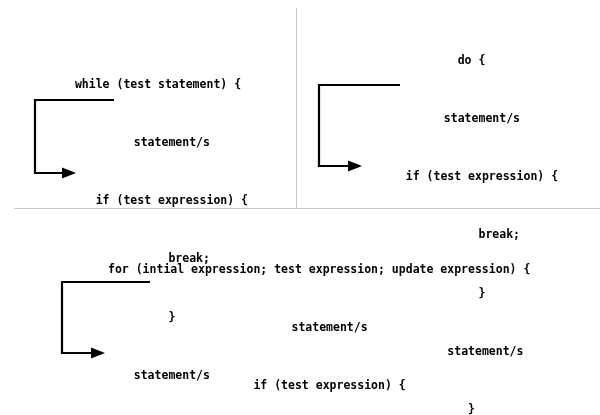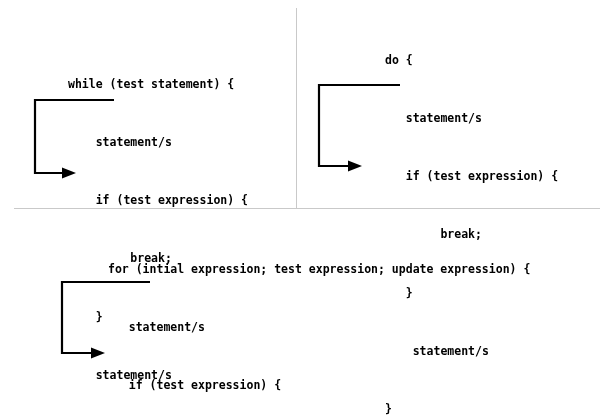--- a/index.html
+++ b/index.html
@@ -42,21 +42,21 @@
     font-weight: bold;
     color: #000000;
     line-height: 19.4px;
     white-space: pre;
     letter-spacing: 0px;
   }
   #code-while { left: 68px;  top: 36px; }
   #code-do    { left: 385px; top: 12px; }
   #code-for   { left: 108px; top: 221px; }
 
-  .code-line { white-space: pre; display: block; }
+  .code-line { white-space: pre; display: block; text-align: center; }
 
   
   .bracket-svg {
     position: absolute;
     overflow: visible;
   }
   #bracket-while { left: 0px;   top: 0px; }
   #bracket-do    { left: 0px;   top: 0px; }
   #bracket-for   { left: 0px;   top: 0px; }
 

